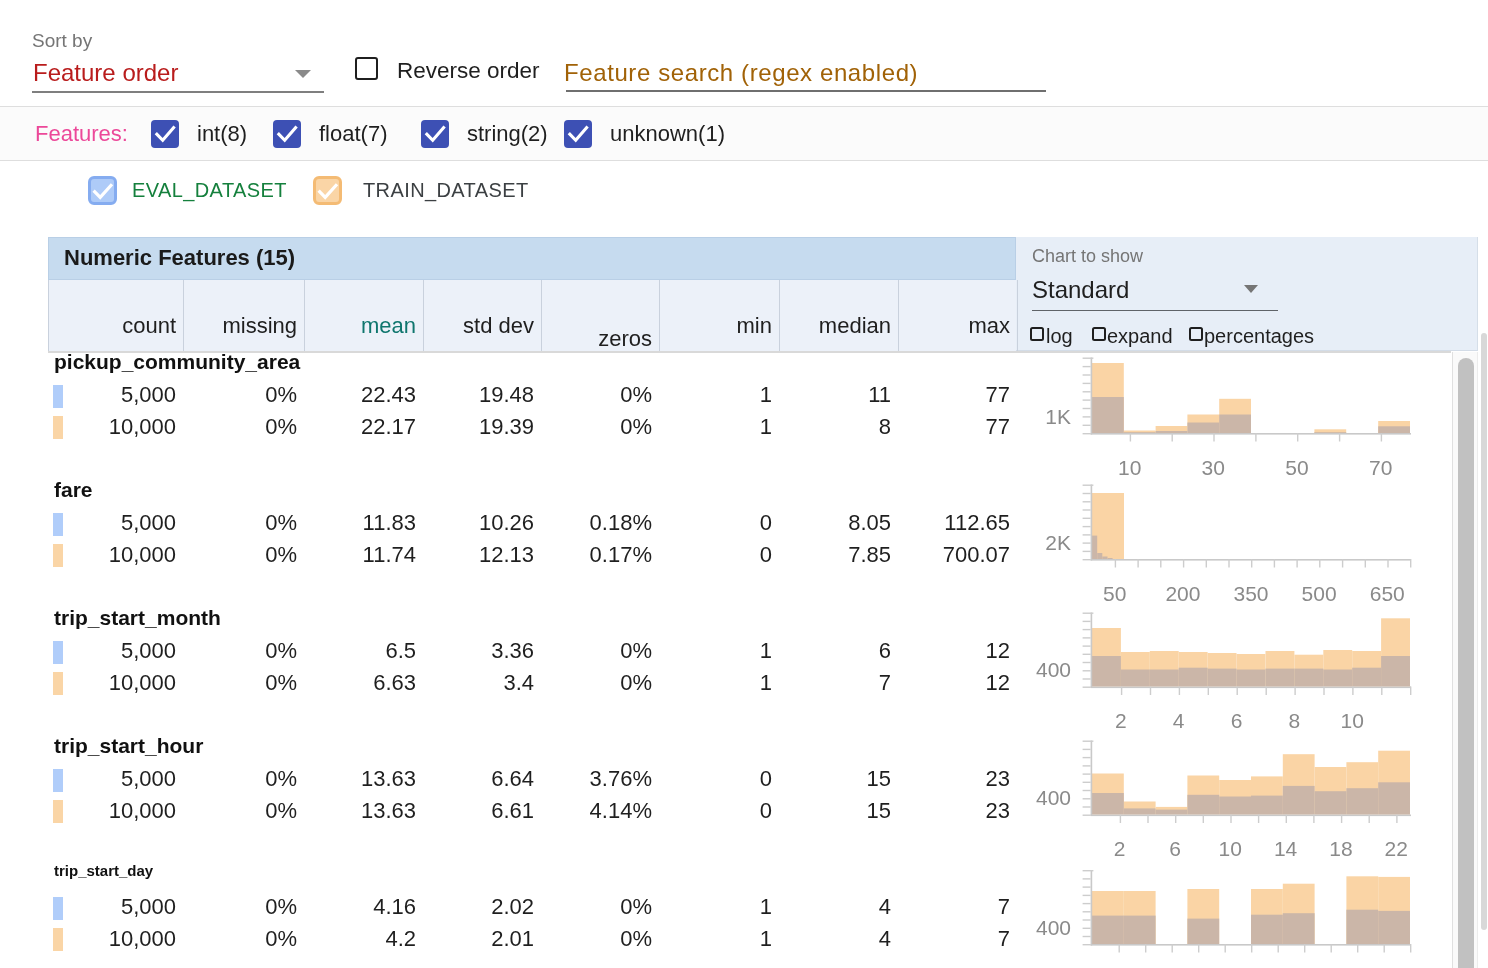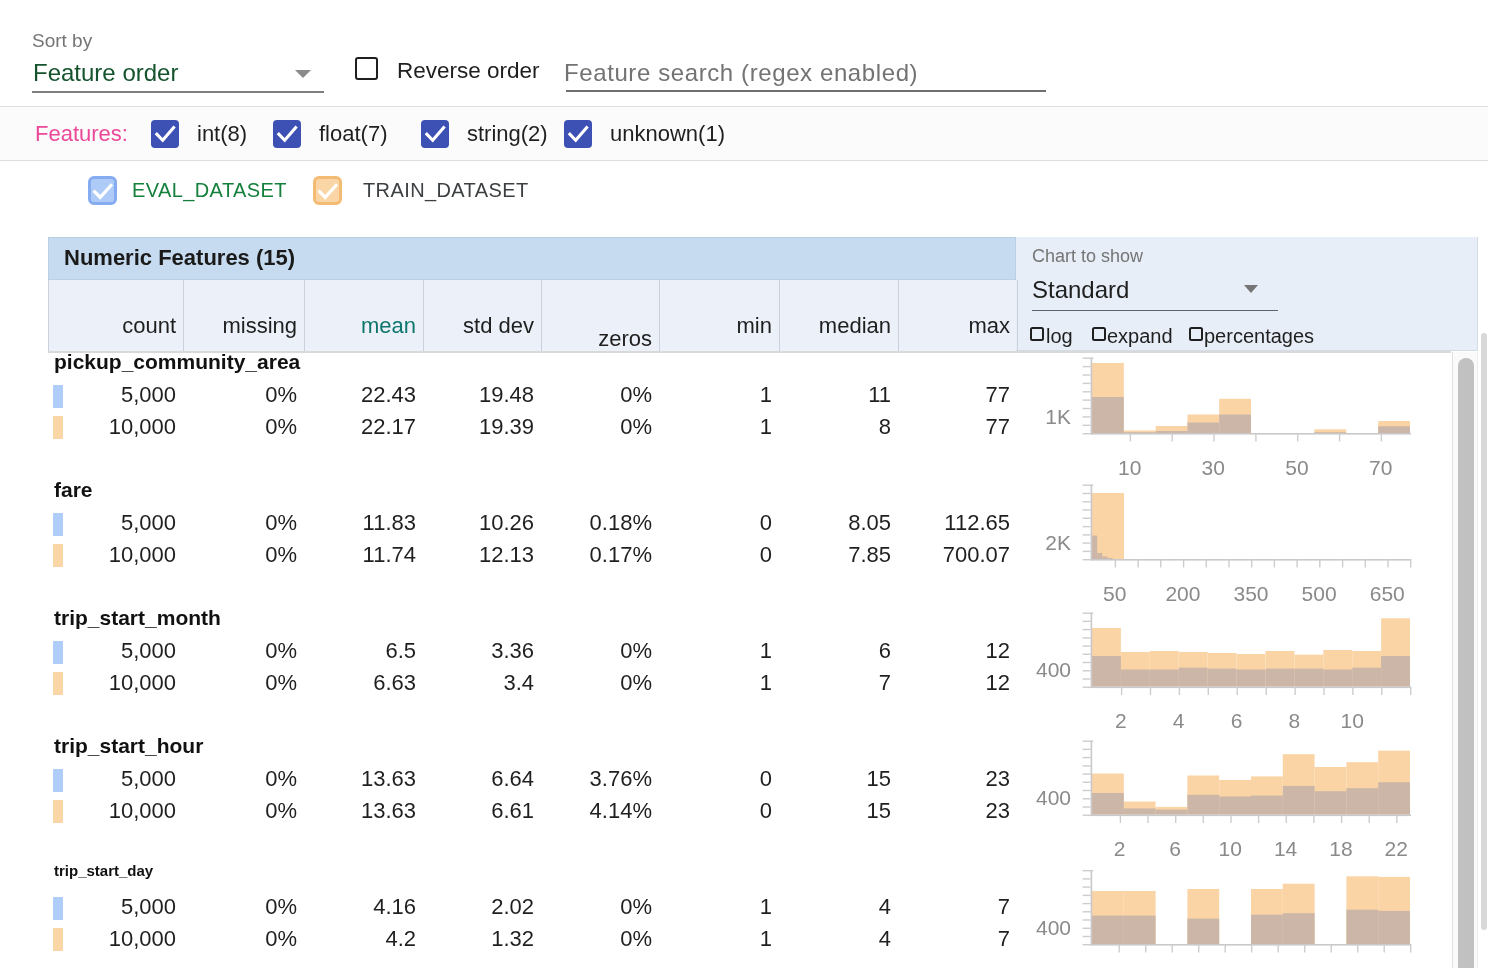--- a/index.html
+++ b/index.html
@@ -1,23 +1,23 @@
 <!DOCTYPE html>
 <html><head><meta charset="utf-8"><style>
 html,body{margin:0;padding:0;width:1488px;height:968px;background:#fff;font-family:"Liberation Sans",sans-serif;overflow:hidden;position:relative}
 .a{position:absolute;white-space:nowrap}
 .num{font-size:22px;color:#1f1f1f;text-align:right}
 </style></head><body>
 <div class="a" style="left:32px;top:30px;font-size:19px;color:#757575">Sort by</div>
-<div class="a" style="left:33px;top:59px;font-size:24px;color:#14532d">Feature order</div>
+<div class="a" style="left:33px;top:59px;font-size:24px;color:#b91c1c">Feature order</div>
 <div class="a" style="left:32px;top:91px;width:292px;height:2px;background:#7f7f7f"></div>
 <div class="a" style="left:295px;top:70px;width:0;height:0;border-left:8.7px solid transparent;border-right:8.7px solid transparent;border-top:8.2px solid #8a8a8a"></div>
 <div class="a" style="left:355px;top:57px;width:19px;height:19px;border:2.6px solid #1f1f1f;border-radius:3px;background:#fff"></div>
 <div class="a" style="left:397px;top:58px;font-size:22.5px;color:#1f1f1f">Reverse order</div>
-<div class="a" style="left:564px;top:59px;font-size:24px;letter-spacing:0.6px;color:#737373">Feature search (regex enabled)</div>
+<div class="a" style="left:564px;top:59px;font-size:24px;letter-spacing:0.6px;color:#a16207">Feature search (regex enabled)</div>
 <div class="a" style="left:566px;top:90px;width:480px;height:2.2px;background:#6f6f6f"></div>
 <div class="a" style="left:0;top:105.8px;width:1488px;height:53px;background:#fbfbfb;border-top:1px solid #dedede;border-bottom:1px solid #dedede;box-sizing:content-box"></div>
 <div class="a" style="left:35px;top:121px;font-size:22px;color:#ec4899">Features:</div>
 <div style="position:absolute;left:151px;top:120px;width:28px;height:28px;background:#3d50b4;border-radius:4px">
     <svg width="28" height="28" viewBox="0 0 28 28" style="display:block">
       <polyline points="4.8,13.2 11.7,20.3 23.6,6.4" fill="none" stroke="#fff" stroke-width="3.1"></polyline>
     </svg>
   </div>
 <div class="a" style="left:197px;top:121px;font-size:22px;color:#1f1f1f">int(8)</div>
 <div style="position:absolute;left:273px;top:120px;width:28px;height:28px;background:#3d50b4;border-radius:4px">
@@ -382,19 +382,19 @@
 <div class="a num" style="left:183px;top:894px;width:114px;line-height:26px">0%</div>
 <div class="a num" style="left:304px;top:894px;width:112px;line-height:26px">4.16</div>
 <div class="a num" style="left:423px;top:894px;width:111px;line-height:26px">2.02</div>
 <div class="a num" style="left:541px;top:894px;width:111px;line-height:26px">0%</div>
 <div class="a num" style="left:659px;top:894px;width:113px;line-height:26px">1</div>
 <div class="a num" style="left:779px;top:894px;width:112px;line-height:26px">4</div>
 <div class="a num" style="left:898px;top:894px;width:112px;line-height:26px">7</div>
 <div class="a num" style="left:48px;top:926px;width:128px;line-height:26px">10,000</div>
 <div class="a num" style="left:183px;top:926px;width:114px;line-height:26px">0%</div>
 <div class="a num" style="left:304px;top:926px;width:112px;line-height:26px">4.2</div>
-<div class="a num" style="left:423px;top:926px;width:111px;line-height:26px">1.32</div>
+<div class="a num" style="left:423px;top:926px;width:111px;line-height:26px">2.01</div>
 <div class="a num" style="left:541px;top:926px;width:111px;line-height:26px">0%</div>
 <div class="a num" style="left:659px;top:926px;width:113px;line-height:26px">1</div>
 <div class="a num" style="left:779px;top:926px;width:112px;line-height:26px">4</div>
 <div class="a num" style="left:898px;top:926px;width:112px;line-height:26px">7</div>
 <div class="a" style="left:1451.5px;top:352px;width:26.5px;height:616px;background:#fafafa;border-left:1px solid #e0e0e0;border-right:1px solid #ececec;box-sizing:border-box"></div>
 <div class="a" style="left:1458px;top:357.5px;width:16px;height:620px;background:#c1c1c1;border-radius:8px"></div>
 <div class="a" style="left:1480.5px;top:333px;width:6.5px;height:597px;background:#d8d8d8;border-radius:3.5px"></div>
 </body></html>

